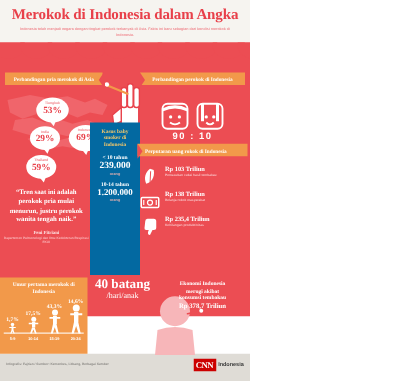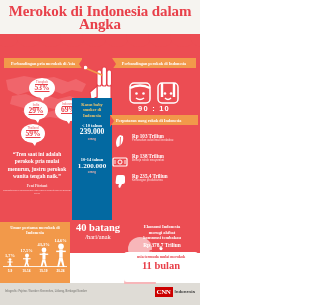--- a/index.html
+++ b/index.html
@@ -18,21 +18,21 @@
   
   .header {
     position: absolute; left: 0; top: 0; width: 200px; height: 56px;
     background: #f6f4f0;
     text-align: center;
     padding-top: 5px;
   }
   .title {
     font-family: "Liberation Serif", serif;
     font-weight: bold;
-    font-size: 15px;
+    font-size: 12px;
     color: #e8404a;
     letter-spacing: -0.1px;
     line-height: 13px;
   }
   .subtitle {
     margin: 3px 9px 0 9px;
     font-size: 2.9px;
     line-height: 4.6px;
     color: #f08f95;
     font-weight: bold;
@@ -97,21 +97,20 @@
     width: 88px; height: 46px;
     opacity: .42;
   }
   .bubble {
     position: absolute;
     background: #ffffff;
     border-radius: 50%;
     text-align: center;
     color: #e8404a;
     z-index: 5;
-    text-decoration: underline;
   }
   .bubble .bl {
     display: block;
     font-size: 2.7px; line-height: 3.4px;
     color: #f07f86; font-weight: bold;
     padding-top: 3px;
   }
   .bubble .bv {
     display: block;
     font-family: "Liberation Serif", serif;
@@ -491,21 +490,21 @@
 
   <div class="dark-panel">
     <div class="dp-title">Kasus baby smoker di Indonesia</div>
 
     <div style="margin-top:5px">
       <div class="dp-age">&lt; 10 tahun</div>
       <div class="dp-num">239.000</div>
       <div class="dp-unit">orang</div>
     </div>
 
-    <div style="margin-top:16px">
+    <div style="margin-top:4px">
       <div class="dp-age">10-14 tahun</div>
       <div class="dp-num wide">1.200.000</div>
       <div class="dp-unit">orang</div>
     </div>
   </div>
 
   <div class="batang">
     <div class="batang-n">40 batang</div>
     <div class="batang-u">/hari/anak</div>
   </div>
@@ -580,25 +579,20 @@
     </div>
   </div>
 
   <div class="econ-box">
     <div class="econ-line">Ekonomi Indonesia</div>
     <div class="econ-line">merugi akibat</div>
     <div class="econ-line">konsumsi tembakau</div>
     <div class="econ-val">Rp 378,7 Triliun</div>
   </div>
 
-  <div class="bubble-speech">
-    <div class="bs-tail"></div>
-    <div class="bs-lbl">usia termuda mulai merokok</div>
-    <div class="bs-val">11 bulan</div>
-  </div>
 
   <div class="footer">
     <div class="credit">Infografis: Fajrian / Sumber: Kemenkes, Litbang, Berbagai Sumber</div>
     <div class="cnn-logo">
       <span class="cnn-mark">CNN</span>
       <span class="cnn-word">Indonesia</span>
     </div>
   </div>
 
 </div>

